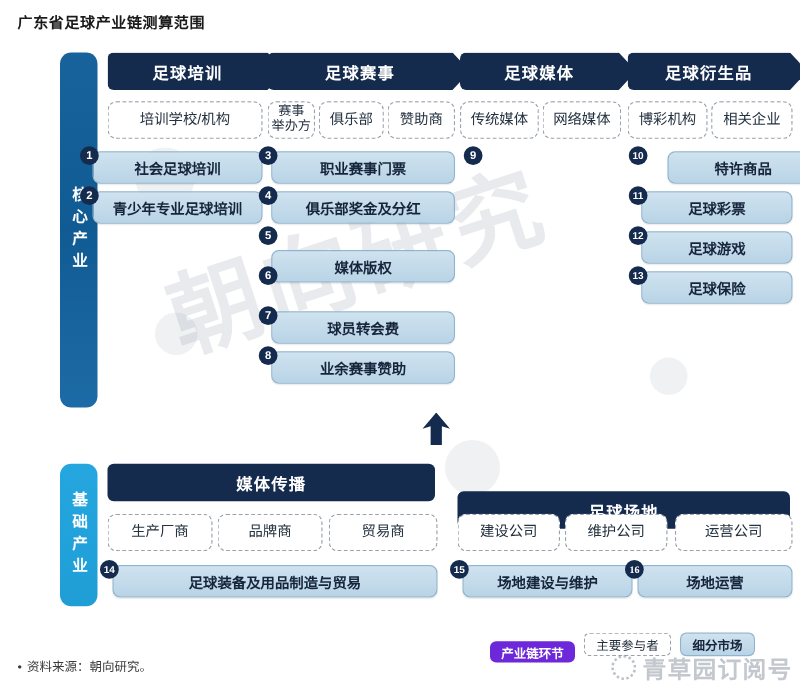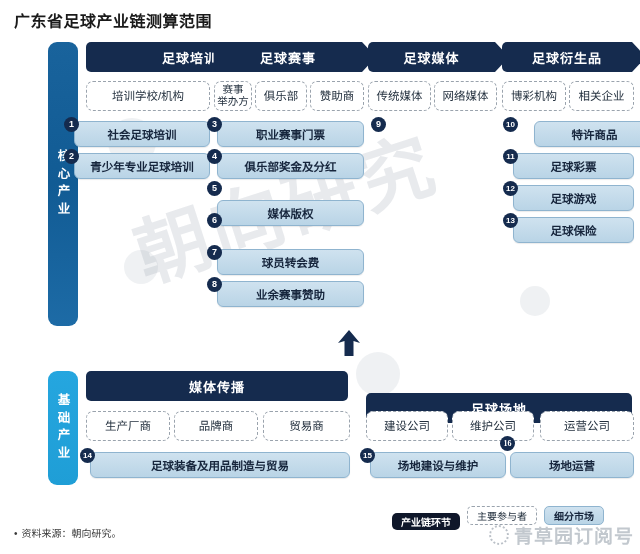--- a/index.html
+++ b/index.html
@@ -34,21 +34,21 @@
   }
   .wm-bottom .wm-circle{
     display:inline-block;width:16px;height:16px;border-radius:50%;
     border:2px dotted rgba(120,132,146,0.5);margin-right:5px;
     vertical-align:-2px;
   }
 
   
   .title{
     position:absolute;left:14px;top:8px;
-    font-size:16px;font-weight:bold;color:#1a1a1a;
+    font-size:12px;font-weight:bold;color:#1a1a1a;
     letter-spacing:0.5px;
   }
 
   
   .rail{
     position:absolute;
     border-radius:9px;
     display:flex;align-items:center;justify-content:center;
     color:#ffffff;font-weight:bold;font-size:12.5px;
     writing-mode:vertical-rl;
@@ -111,21 +111,21 @@
   
   .uparrow{position:absolute;left:337px;top:330px;width:24px;height:26px;}
 
   
   .legend{position:absolute;left:392px;top:500px;display:flex;gap:7px;align-items:center;}
   .lg{
     height:17px;padding:0 9px;border-radius:5px;
     display:flex;align-items:center;justify-content:center;
     font-size:10px;font-weight:bold;white-space:nowrap;
   }
-  .lg-chain{background:#0f172a;color:#fff;margin-top:13px;}
+  .lg-chain{background:#6d28d9;color:#fff;margin-top:13px;}
   .lg-part{background:#fff;border:1.2px dashed #9aa3ad;color:#24313f;font-weight:normal;}
   .lg-mkt{
     background:linear-gradient(180deg,#cfe2ef 0%,#b9d4e6 100%);
     border:1px solid #8fb4cf;color:#16253c;
   }
 
   
   .source{
     position:absolute;left:14px;bottom:14px;
     font-size:10px;color:#3a3a3a;
@@ -141,21 +141,21 @@
   <div class="wm-dot" style="left:124px;top:250px;width:34px;height:34px;"></div>
   <div class="wm-dot" style="left:356px;top:352px;width:44px;height:44px;"></div>
   <div class="wm-dot" style="left:520px;top:286px;width:30px;height:30px;"></div>
   <div class="wm-diag" style="left:128px;top:150px;">朝向研究</div>
 
   <div class="title">广东省足球产业链测算范围</div>
 
   <div class="rail rail-core">核心产业</div>
   <div class="rail rail-base">基础产业</div>
 
-  <div class="chev arrowed" style="left:86px;top:42px;width:128px;padding-left:40px;">足球培训</div>
+  <div class="chev arrowed" style="left:86px;top:42px;width:128px;">足球培训</div>
   <div class="part" style="left:86px;top:81px;width:122px;">培训学校/机构</div>
   <div class="num" style="left:64px;top:117px;">1</div>
   <div class="mkt" style="left:74px;top:121px;width:134px;">社会足球培训</div>
   <div class="num" style="left:64px;top:149px;">2</div>
   <div class="mkt" style="left:74px;top:153px;width:134px;">青少年专业足球培训</div>
 
   <div class="chev arrowed" style="left:214px;top:42px;width:148px;">足球赛事</div>
   <div class="part two-line" style="left:214px;top:81px;width:36px;">
     <span>赛事<br>举办方</span>
   </div>
@@ -202,21 +202,21 @@
   <div class="part" style="left:263px;top:411px;width:85px;">贸易商</div>
   <div class="num wide" style="left:80px;top:448px;">14</div>
   <div class="mkt" style="left:90px;top:452px;width:258px;">足球装备及用品制造与贸易</div>
 
   <div class="chev" style="left:366px;top:371px;width:266px;margin-top:22px;">足球场地</div>
   <div class="part" style="left:366px;top:411px;width:80px;">建设公司</div>
   <div class="part" style="left:452px;top:411px;width:80px;">维护公司</div>
   <div class="part" style="left:540px;top:411px;width:92px;">运营公司</div>
   <div class="num wide" style="left:360px;top:448px;">15</div>
   <div class="mkt" style="left:370px;top:452px;width:134px;">场地建设与维护</div>
-  <div class="num wide" style="left:500px;top:436px;font-family:Liberation Serif, serif;">16</div>
+  <div class="num wide" style="left:500px;top:448px;font-family:Liberation Serif, serif;">16</div>
   <div class="mkt" style="left:510px;top:452px;width:122px;">场地运营</div>
 
   <div class="legend">
     <div class="lg lg-chain">产业链环节</div>
     <div class="lg lg-part">主要参与者</div>
     <div class="lg lg-mkt">细分市场</div>
   </div>
 
   <div class="source">
     <span class="bullet">•</span><span>资料来源：朝向研究。</span>

